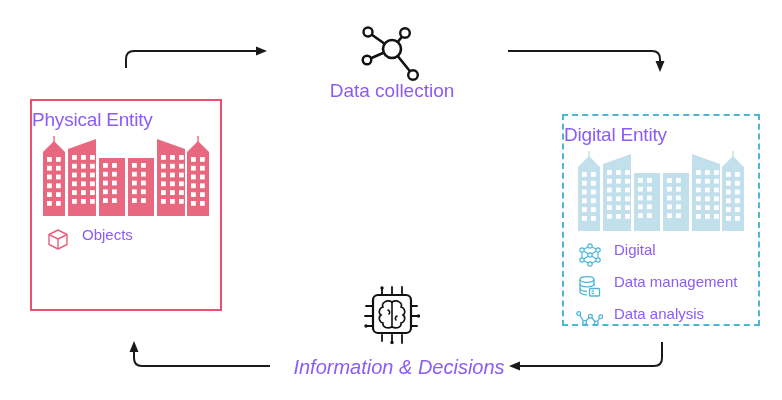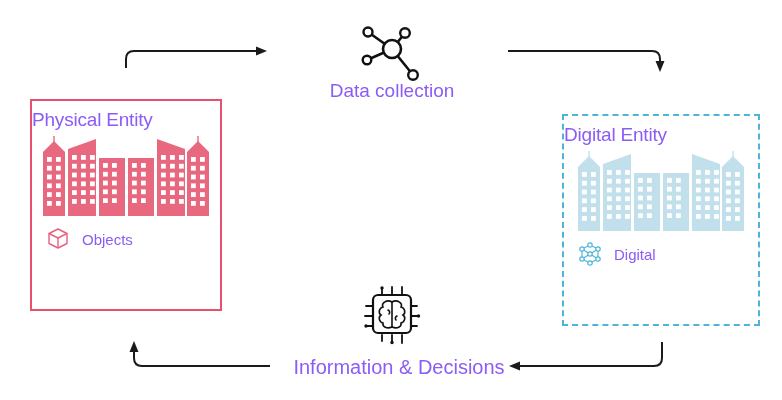--- a/index.html
+++ b/index.html
@@ -8,28 +8,28 @@
   .abs{position:absolute;}
   svg{display:block;}
 
   
   .entity-box{position:absolute;width:192px;height:212px;background:#fff;box-sizing:border-box;}
   .entity-box.physical{left:30px;top:99px;border:2px solid #e8506e;}
   .entity-box.digital{left:562px;top:114px;width:198px;border:2px dashed #4db5d8;}
   .entity-title{font-size:19px;font-weight:normal;margin-top:8px;letter-spacing:-0.2px;}
   .skyline{margin:5px auto 0 auto;width:170px;height:80px;}
   .items{margin:10px 0 0 12px;}
-  .item-row{display:flex;align-items:center;height:26px;margin-bottom:6px;}
+  .item-row{display:flex;align-items:flex-start;height:26px;margin-bottom:6px;}
   .item-icon{width:27px;height:27px;flex:0 0 27px;display:flex;align-items:center;justify-content:center;}
   .item-label{font-size:15px;margin-left:11px;white-space:nowrap;}
 
   
   .center-label{position:absolute;text-align:center;font-size:19px;}
   .label-top{left:302px;top:80px;width:180px;}
-  .label-bottom{left:283px;top:356px;width:232px;font-size:20px;}
+  .label-bottom{left:283px;top:356px;width:232px;font-size:20px;font-style:italic;}
 
   .arrow path{fill:none;stroke:#1a1a1a;stroke-width:2;}
   .arrow polygon{fill:#1a1a1a;}
 
   .pink-stroke{stroke:#e8607c;fill:none;}
   .blue-stroke{stroke:#4db5d8;fill:none;}
 </style>
 </head>
 <body>
 
@@ -322,16 +322,48 @@
               <circle cx="21" cy="8" r="2.2" fill="#fff"></circle>
                 <circle cx="5" cy="18" r="2.2" fill="#fff"></circle>
               <circle cx="21" cy="18" r="2.2" fill="#fff"></circle>
                 <circle cx="13" cy="22" r="2.2" fill="#fff"></circle>
               <circle cx="13" cy="13" r="2.2" fill="#fff"></circle>
             </g>
           </svg>
         </span>
         <span class="item-label">Digital</span>
       </div>
+      <div class="item-row">
+        <span class="item-icon">
+          <svg width="26" height="26" viewBox="0 0 26 26">
+            <g class="blue-stroke" stroke-width="1.3">
+              <ellipse cx="10" cy="5.5" rx="7" ry="2.8"></ellipse>
+              <path d="M3,5.5 V18 a7,2.8 0 0 0 7,2.8"></path>
+              <path d="M17,5.5 V12"></path>
+              <path d="M3,10 a7,2.8 0 0 0 14,0"></path>
+              <path d="M3,14.5 a7,2.8 0 0 0 7,2.8"></path>
+              <rect x="12.5" y="14.5" width="10" height="7.5" rx="1" fill="#fff"></rect>
+              <line x1="14.5" y1="17" x2="17" y2="17"></line>
+              <line x1="14.5" y1="19.5" x2="17" y2="19.5"></line>
+            </g>
+          </svg>
+        </span>
+        <span class="item-label">Data management</span>
+      </div>
+      <div class="item-row">
+        <span class="item-icon">
+          <svg width="30" height="21" viewBox="0 0 30 21">
+            <g class="blue-stroke" stroke-width="1.4">
+              <polyline points="3,5 9.5,15 16,8 22.5,15.5 27.5,8.5" fill="none"></polyline>
+              <circle cx="3" cy="5" r="2.1" fill="#fff"></circle>
+              <circle cx="9.5" cy="15" r="2.1" fill="#fff"></circle>
+              <circle cx="16" cy="8" r="2.1" fill="#fff"></circle>
+              <circle cx="22.5" cy="15.5" r="2.1" fill="#fff"></circle>
+              <circle cx="27.5" cy="8.5" r="2.1" fill="#fff"></circle>
+            </g>
+          </svg>
+        </span>
+        <span class="item-label">Data analysis</span>
+      </div>
     </div>
   </div>
 
 </div>
 
 </body></html>

